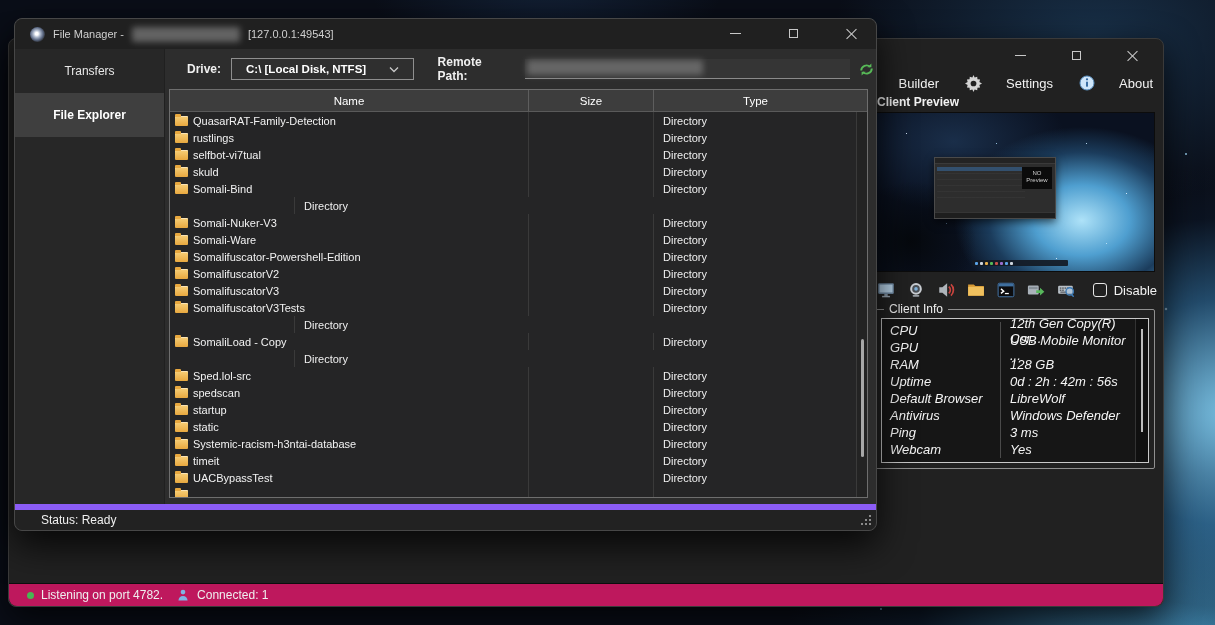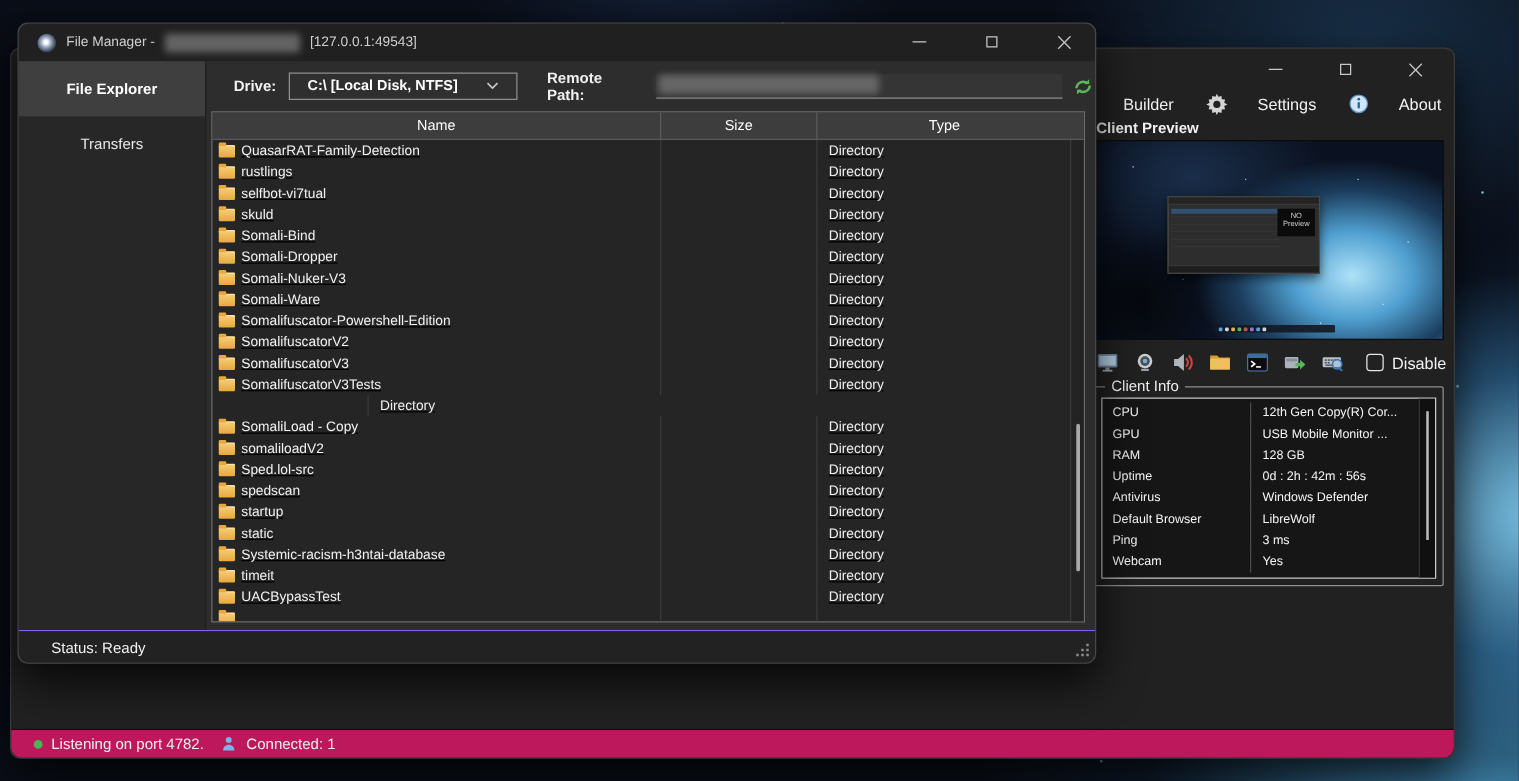--- a/index.html
+++ b/index.html
@@ -61,21 +61,21 @@
   .tool-btn { width:20px; height:20px; display:flex; align-items:center; justify-content:center; cursor:pointer; }
   .tool-btn svg { display:block; }
   #disable-wrap { display:flex; align-items:center; gap:7px; margin-left:6px; }
   #disable-checkbox { width:14px; height:14px; border:1.5px solid #e6e6e6; border-radius:3px; background:transparent; cursor:pointer; }
   #disable-label { color:#f2f2f2; font-size:13px; }
 
   #client-info-box { position:relative; margin-top:9px; width:280px; height:160px; border:1px solid #8f8f8f; border-radius:2px; }
   #client-info-legend { position:absolute; top:-8px; left:8px; background:#212121; padding:0 5px; color:#f0f0f0; font-size:12px;text-align:center; }
   #client-info-table { position:absolute; left:5px; top:8px; width:268px; height:145px; background:#161616; border:1px solid #c9c9c9; display:flex; }
   #ci-rows { flex:1; padding:3px 0; }
-  .ci-row { display:flex; height:17px; align-items:center; font-size:10px; color:#f5f5f5; }
+  .ci-row { display:flex; height:17px; align-items:center; font-size:13px; color:#f5f5f5;font-style:italic; }
   .ci-label { width:118px; padding-left:8px; }
   .ci-value { flex:1; padding-left:9px; border-left:1px solid #4a4a4a; height:100%; display:flex; align-items:center; }
   #ci-scroll { width:13px; background:#101010; border-left:1px solid #333; position:relative; }
   #ci-thumb { position:absolute; left:5px; top:10px; width:2px; height:103px; background:#bdbdbd; }
 
   #server-status { position:absolute; left:0; bottom:0; width:100%; height:23px; background:#be185d; border-top:1px solid #0e0e0e;
     border-radius:0 0 8px 8px; display:flex; align-items:center; gap:7px; padding-left:18px; }
   #listen-dot { width:7px; height:7px; border-radius:50%; background:#49b553; }
   #server-status span { color:#efefef; font-size:12px; }
   #connected-icon { margin-left:6px; display:flex; }
@@ -105,33 +105,33 @@
   #remote-path-field { position:relative; margin-left:11px; width:328px; height:20px; background:#353535; border-bottom:1px solid #8a8a8a; }
   #path-redact { position:absolute; left:2px; top:1px; width:176px; }
   #refresh-btn { margin-left:6px; width:20px; height:20px; display:flex; align-items:center; justify-content:center; cursor:pointer; }
 
   #file-list { position:absolute; left:154px; top:70px; width:699px; height:409px; background:#252526; border:1px solid #6e6e6e; overflow:hidden; }
   #list-header { display:flex; height:22px; background:#3d3d3d; border-bottom:1px solid #5a5a5a; }
   .hcell { color:#ffffff; font-size:11.5px; display:flex; align-items:center; justify-content:center; cursor:pointer; }
   .hcell.h-name { width:359px; border-right:1px solid #5e5e5e; }
   .hcell.h-size { width:125px; border-right:1px solid #5e5e5e; }
   .hcell.h-type { width:203px; }
-  #list-rows { position:relative; height:387px; overflow:hidden;text-decoration:underline; }
+  #list-rows { position:relative; height:387px; overflow:hidden; }
   .frow { display:flex; height:17px; align-items:center; cursor:default; }
   .c-name { width:359px; display:flex; align-items:center; gap:5px; padding-left:5px; border-right:1px solid #3a3a3a; height:100%; }
   .c-size { width:125px; border-right:1px solid #3a3a3a; height:100%; }
   .c-type { width:203px; padding-left:9px; color:#efefef; font-size:11px; display:flex; align-items:center; height:100%; }
   .fname { color:#f2f2f2; font-size:11px; white-space:nowrap; }
   .folder { position:relative; width:13px; height:10px; border-radius:1px; flex:0 0 13px;
     background:linear-gradient(#f7cf78, #e8a83f); box-shadow:inset 0 1px 0 rgba(255,255,255,.45); }
   .folder::before { content:""; position:absolute; left:0; top:-2px; width:6px; height:3px; border-radius:1px 1px 0 0; background:#e8a83f; }
   #list-scrollbar { position:absolute; right:0; top:22px; width:11px; height:387px; background:#232323; border-left:1px solid #3a3a3a; }
   #list-thumb { position:absolute; left:4px; top:227px; width:3px; height:118px; background:#a8a8a8; border-radius:2px; }
 
-  #fm-status { position:absolute; left:0; bottom:0; width:100%; height:26px; background:#222222; border-top:1px solid #8b5cf6;
+  #fm-status { position:absolute; left:0; bottom:0; width:100%; height:26px; background:#222222; border-top:6px solid #8b5cf6;
     border-radius:0 0 8px 8px; display:flex; align-items:center; padding-left:26px; }
   #fm-status span { color:#f0f0f0; font-size:12px; }
   #grip { position:absolute; right:5px; bottom:5px; width:2px; height:2px; background:#8a8a8a;
     box-shadow:0 0 #8a8a8a, -4px 0 #8a8a8a, -8px 0 #8a8a8a, 0 -4px #8a8a8a, -4px -4px #8a8a8a, 0 -8px #8a8a8a; }
 </style>
 </head>
 <body>
 
 <div class="stars" id="stars1"></div>
 
@@ -289,26 +289,26 @@
             </div>
             <div class="ci-row">
               <div class="ci-label">RAM</div>
               <div class="ci-value">128 GB</div>
             </div>
             <div class="ci-row">
               <div class="ci-label">Uptime</div>
               <div class="ci-value">0d : 2h : 42m : 56s</div>
             </div>
             <div class="ci-row">
+              <div class="ci-label">Default Browser</div>
+              <div class="ci-value">LibreWolf</div>
+            </div>
+            <div class="ci-row">
               <div class="ci-label">Antivirus</div>
               <div class="ci-value">Windows Defender</div>
-            </div>
-            <div class="ci-row">
-              <div class="ci-label">Default Browser</div>
-              <div class="ci-value">LibreWolf</div>
             </div>
             <div class="ci-row">
               <div class="ci-label">Ping</div>
               <div class="ci-value">3 ms</div>
             </div>
             <div class="ci-row">
               <div class="ci-label">Webcam</div>
               <div class="ci-value">Yes</div>
             </div>
           </div>
@@ -347,22 +347,22 @@
       <div class="ctl">
           <div class="glyph-max"></div>
         </div>
       <div class="ctl">
           <div class="glyph-close"></div>
         </div>
     </div>
   </div>
 
   <div id="fm-sidebar">
+    <div class="side-item">Transfers</div>
     <div class="side-item active">File Explorer</div>
-    <div class="side-item">Transfers</div>
   </div>
 
   <div id="fm-toolbar">
     <div id="drive-label">Drive:</div>
     <div id="drive-select">
       <span>C:\ [Local Disk, NTFS]</span>
       <span>
         <svg width="10" height="7" viewBox="0 0 10 7">
             <path d="M1 1.5l4 4 4-4" stroke="#c8c8c8" stroke-width="1.3" fill="none"></path>
           </svg>
@@ -423,24 +423,20 @@
         </div>
         <div class="frow">
           <div class="c-name">
             <span class="folder"></span>
             <span class="fname">Somali-Bind</span>
           </div>
           <div class="c-size"></div>
           <div class="c-type">Directory</div>
         </div>
         <div class="frow">
-          <div class="c-name">
-            <span class="folder"></span>
-            <span class="fname">Somali-Dropper</span>
-          </div>
           <div class="c-size"></div>
           <div class="c-type">Directory</div>
         </div>
         <div class="frow">
           <div class="c-name">
             <span class="folder"></span>
             <span class="fname">Somali-Nuker-V3</span>
           </div>
           <div class="c-size"></div>
           <div class="c-type">Directory</div>
@@ -491,24 +487,20 @@
         </div>
         <div class="frow">
           <div class="c-name">
             <span class="folder"></span>
             <span class="fname">SomaliLoad - Copy</span>
           </div>
           <div class="c-size"></div>
           <div class="c-type">Directory</div>
         </div>
         <div class="frow">
-          <div class="c-name">
-            <span class="folder"></span>
-            <span class="fname">somaliloadV2</span>
-          </div>
           <div class="c-size"></div>
           <div class="c-type">Directory</div>
         </div>
         <div class="frow">
           <div class="c-name">
             <span class="folder"></span>
             <span class="fname">Sped.lol-src</span>
           </div>
           <div class="c-size"></div>
           <div class="c-type">Directory</div>

